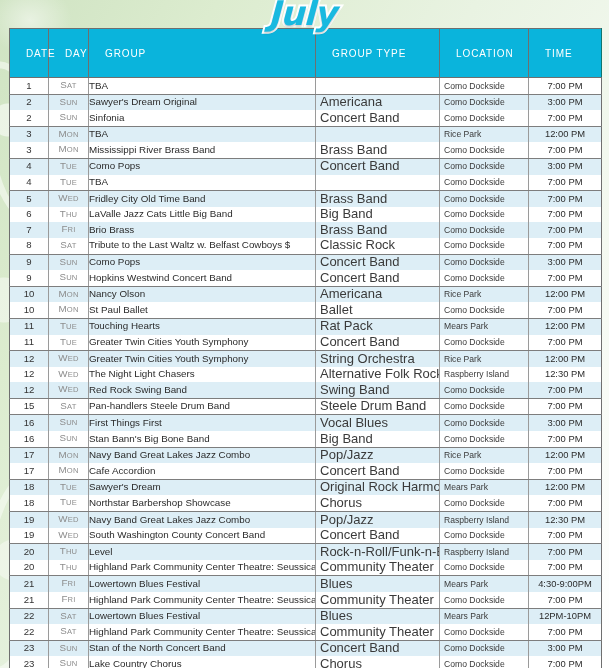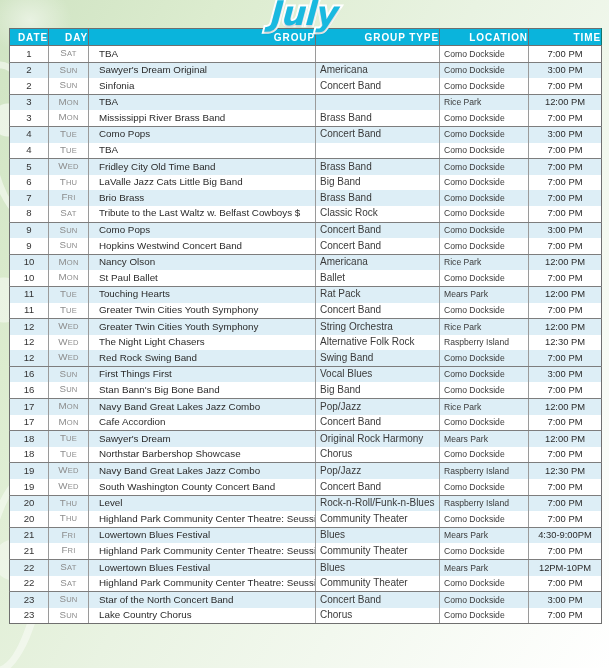--- a/index.html
+++ b/index.html
@@ -61,27 +61,27 @@
   col.c-day{width:40px}
   col.c-group{width:227px}
   col.c-music{width:124px}
   col.c-loc{width:89px}
   col.c-time{width:73px}
 
   thead th{
     background:#0ab4dc;
     color:#ffffff;
     font-size:10px;
-    font-weight:bold;
+    font-weight:normal;
     letter-spacing:.9px;
     height:16px;
-    text-align:right;
+    text-align:left;
     border-left:1px solid #ffffff;
     border-right:1px solid #6f6f6f;
-    padding:0;
+    padding:16px;
     vertical-align:middle;
   }
   thead th:first-child{border-left:1px solid #6f6f6f;}
   thead th:last-child{border-right:1px solid #0f766e;}
   thead tr{ }
   thead th{border-top:1px solid #6f6f6f;border-bottom:1px solid #6f6f6f;}
 
   tbody tr{height:14.6px;}
   tbody td{
     padding:0 0 0 3px;
@@ -100,22 +100,22 @@
   tbody tr.alt td{background:#ddeef6;}
 
   td.date{text-align:center;padding:0;font-size:9.6px;color:#333;}
   td.day{
     text-align:center;padding:0;
     color:#8d8d8d;font-size:9.6px;
     font-variant:small-caps;text-transform:lowercase;
     letter-spacing:.2px;
   }
   td.day span{text-transform:none;}
-  td.group{font-size:9.8px;color:#2b2b2b;padding-left:10px;}
-  td.music{font-size:10px;color:#3a3a3a;padding-left:4px;}
+  td.group{font-size:9.8px;color:#2b2b2b;padding-left:0;}
+  td.music{font-size:13px;color:#3a3a3a;padding-left:4px;}
   td.loc{font-size:8.6px;color:#3a3a3a;padding-left:4px;}
   td.time{font-size:9.4px;color:#2b2b2b;text-align:center;padding:0;}
   tbody tr.grpend td{border-bottom:1px solid #7d7d7d;}
   tbody tr:last-child td{border-bottom:1px solid #6f6f6f;}
 </style>
 </head>
 <body>
 
 <div id="bg"></div>
 
@@ -298,20 +298,28 @@
           <td class="time">12:30 PM</td>
         </tr>
         <tr class="alt grpend">
           <td class="date">12</td>
           <td class="day"><span style="font-size:9.8px">W</span><span style="font-size:7.6px">ED</span></td>
           <td class="group">Red Rock Swing Band</td>
           <td class="music">Swing Band</td>
           <td class="loc">Como Dockside</td>
           <td class="time">7:00 PM</td>
         </tr>
+        <tr class=" grpend">
+          <td class="date">15</td>
+          <td class="day"><span style="font-size:9.8px">S</span><span style="font-size:7.6px">AT</span></td>
+          <td class="group">Pan-handlers Steele Drum Band</td>
+          <td class="music">Steele Drum Band</td>
+          <td class="loc">Como Dockside</td>
+          <td class="time">7:00 PM</td>
+        </tr>
         <tr class="alt">
           <td class="date">16</td>
           <td class="day"><span style="font-size:9.8px">S</span><span style="font-size:7.6px">UN</span></td>
           <td class="group">First Things First</td>
           <td class="music">Vocal Blues</td>
           <td class="loc">Como Dockside</td>
           <td class="time">3:00 PM</td>
         </tr>
         <tr class=" grpend">
           <td class="date">16</td>
@@ -413,21 +421,21 @@
           <td class="date">22</td>
           <td class="day"><span style="font-size:9.8px">S</span><span style="font-size:7.6px">AT</span></td>
           <td class="group">Highland Park Community Center Theatre: Seussical $</td>
           <td class="music">Community Theater</td>
           <td class="loc">Como Dockside</td>
           <td class="time">7:00 PM</td>
         </tr>
         <tr class="alt">
           <td class="date">23</td>
           <td class="day"><span style="font-size:9.8px">S</span><span style="font-size:7.6px">UN</span></td>
-          <td class="group">Star of the North Concert Band</td>
+          <td class="group">Stan of the North Concert Band</td>
           <td class="music">Concert Band</td>
           <td class="loc">Como Dockside</td>
           <td class="time">3:00 PM</td>
         </tr>
         <tr class=" grpend">
           <td class="date">23</td>
           <td class="day"><span style="font-size:9.8px">S</span><span style="font-size:7.6px">UN</span></td>
           <td class="group">Lake Country Chorus</td>
           <td class="music">Chorus</td>
           <td class="loc">Como Dockside</td>

